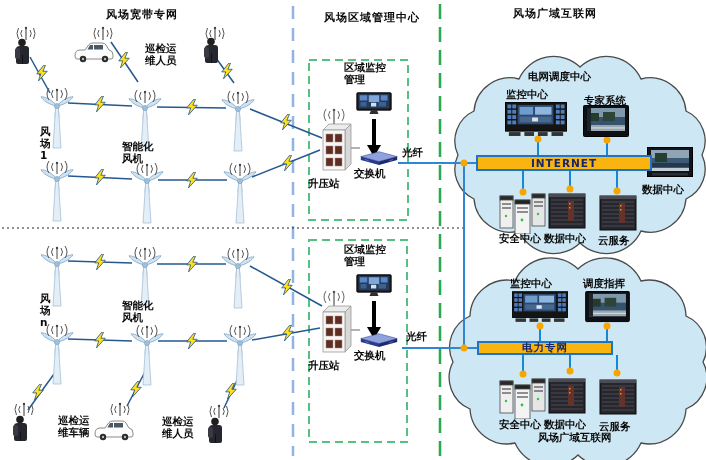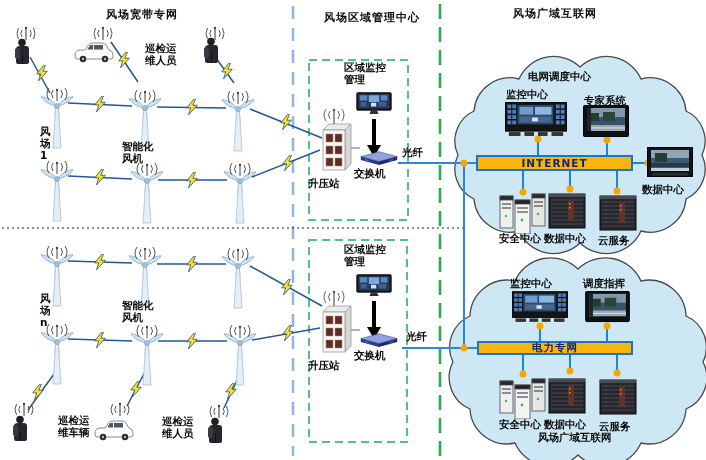--- a/index.html
+++ b/index.html
@@ -419,22 +419,22 @@
 <svg class="ico" style="left:498px;top:377px" width="50" height="42">
       <use href="#sym-servers"></use>
     </svg>
 <svg class="ico" style="left:548px;top:378px" width="38" height="36">
       <use href="#sym-rack"></use>
     </svg>
 <svg class="ico" style="left:599px;top:379px" width="38" height="36">
       <use href="#sym-rack"></use>
     </svg>
 
-<div class="bar" style="left:476px;top:155px;width:157px;height:16px">INTERNET</div>
-<div class="bar" style="left:477px;top:341px;width:156px;height:14px">电力专网</div>
+<div class="bar" style="left:476px;top:155px;width:176px;height:16px">INTERNET</div>
+<div class="bar" style="left:477px;top:341px;width:136px;height:14px">电力专网</div>
 
 <div class="lbl ttl" style="left:106px;top:9px;width:80px">风场宽带专网</div>
 <div class="lbl ttl" style="left:324px;top:12px;width:104px">风场区域管理中心</div>
 <div class="lbl ttl" style="left:513px;top:8px;width:94px">风场广域互联网</div>
 
 <div class="lbl" style="left:145px;top:42px;width:40px">
   <span>巡检运</span>
       <span>维人员</span>
 </div>
 <div class="lbl" style="left:40px;top:125px;width:16px">

